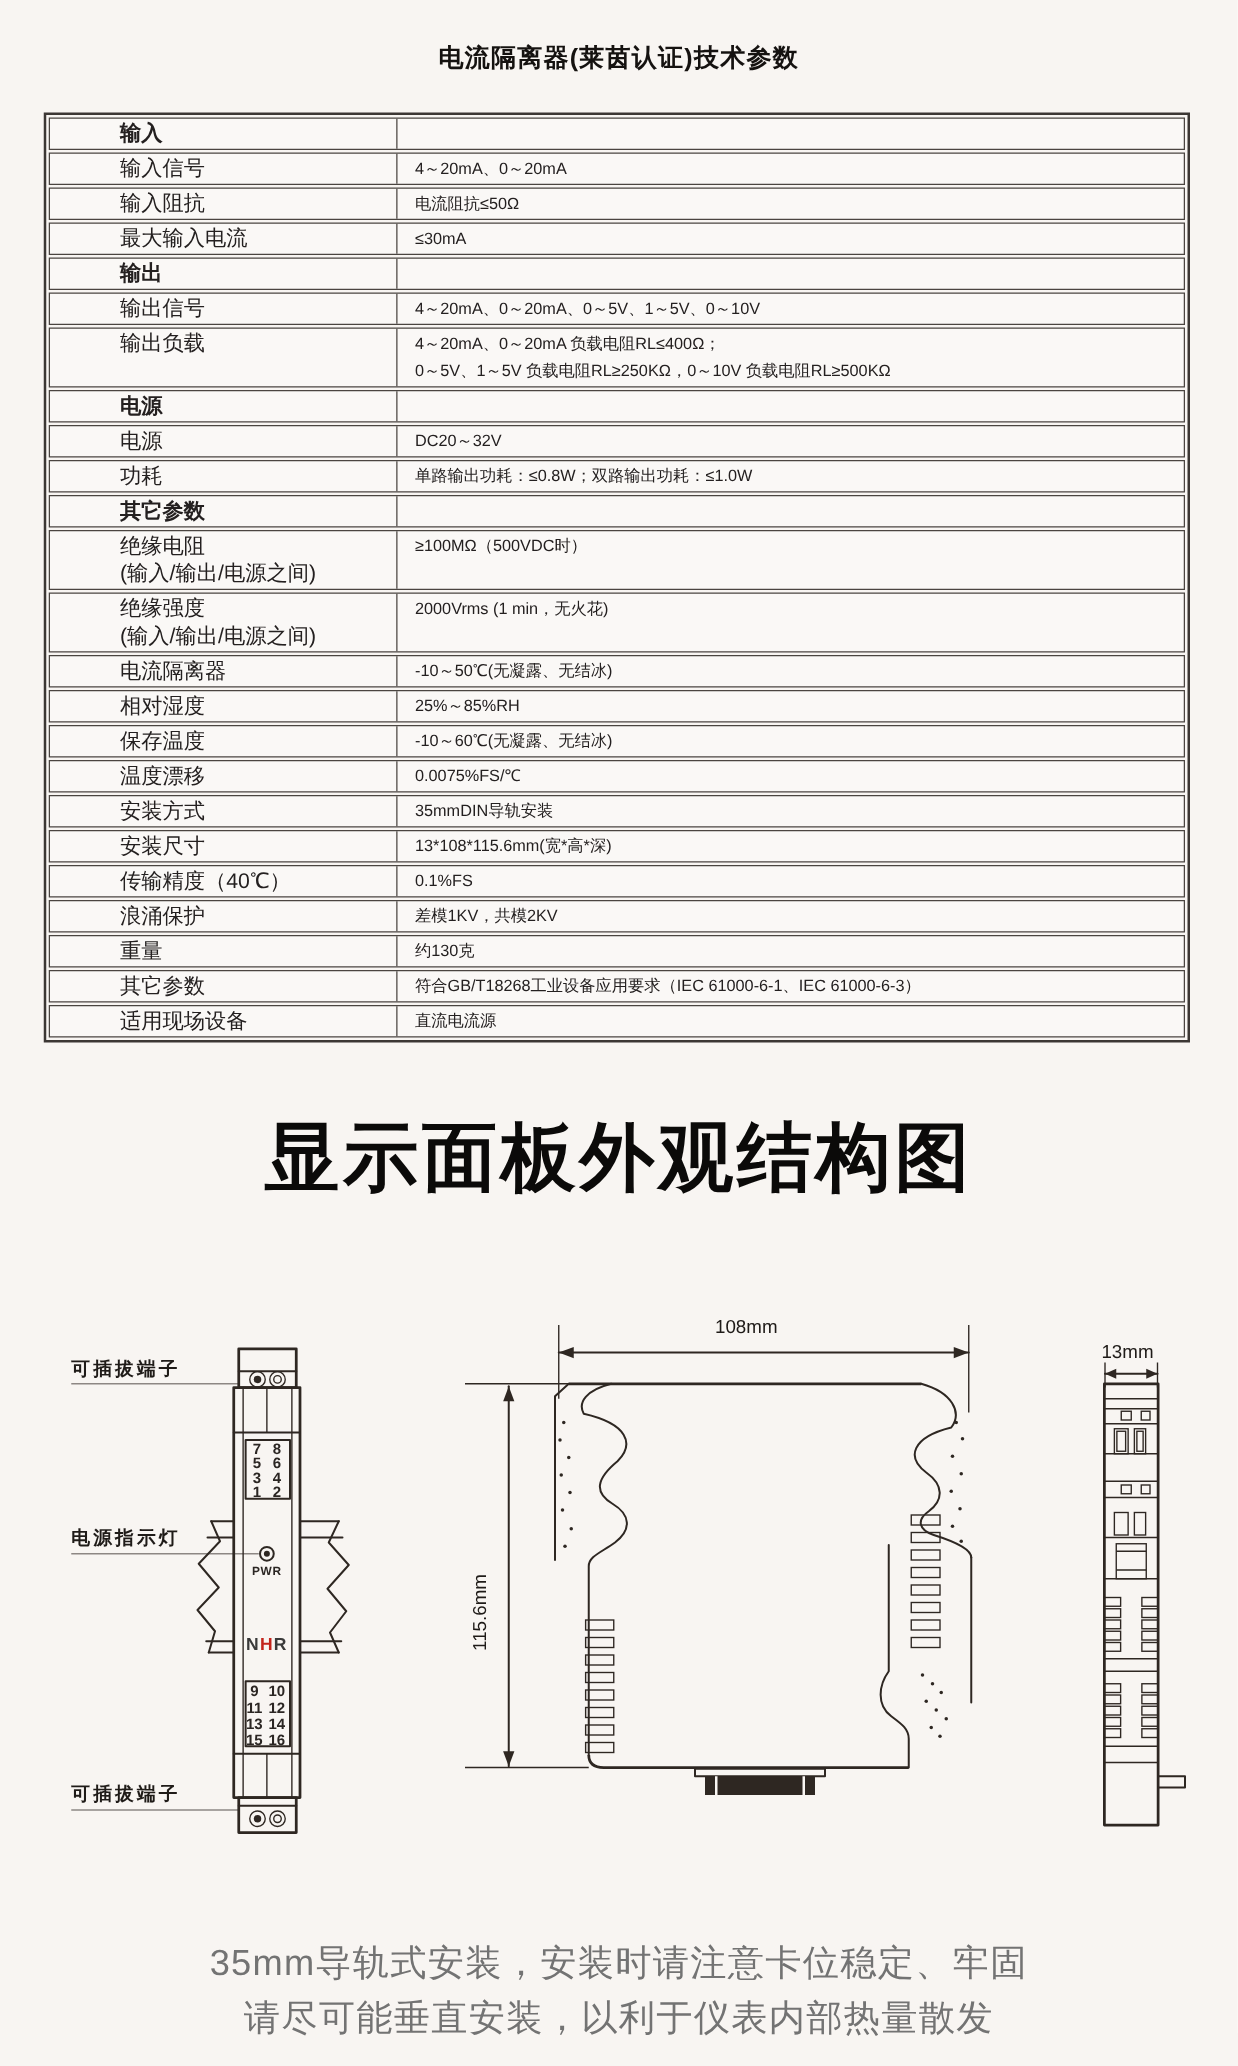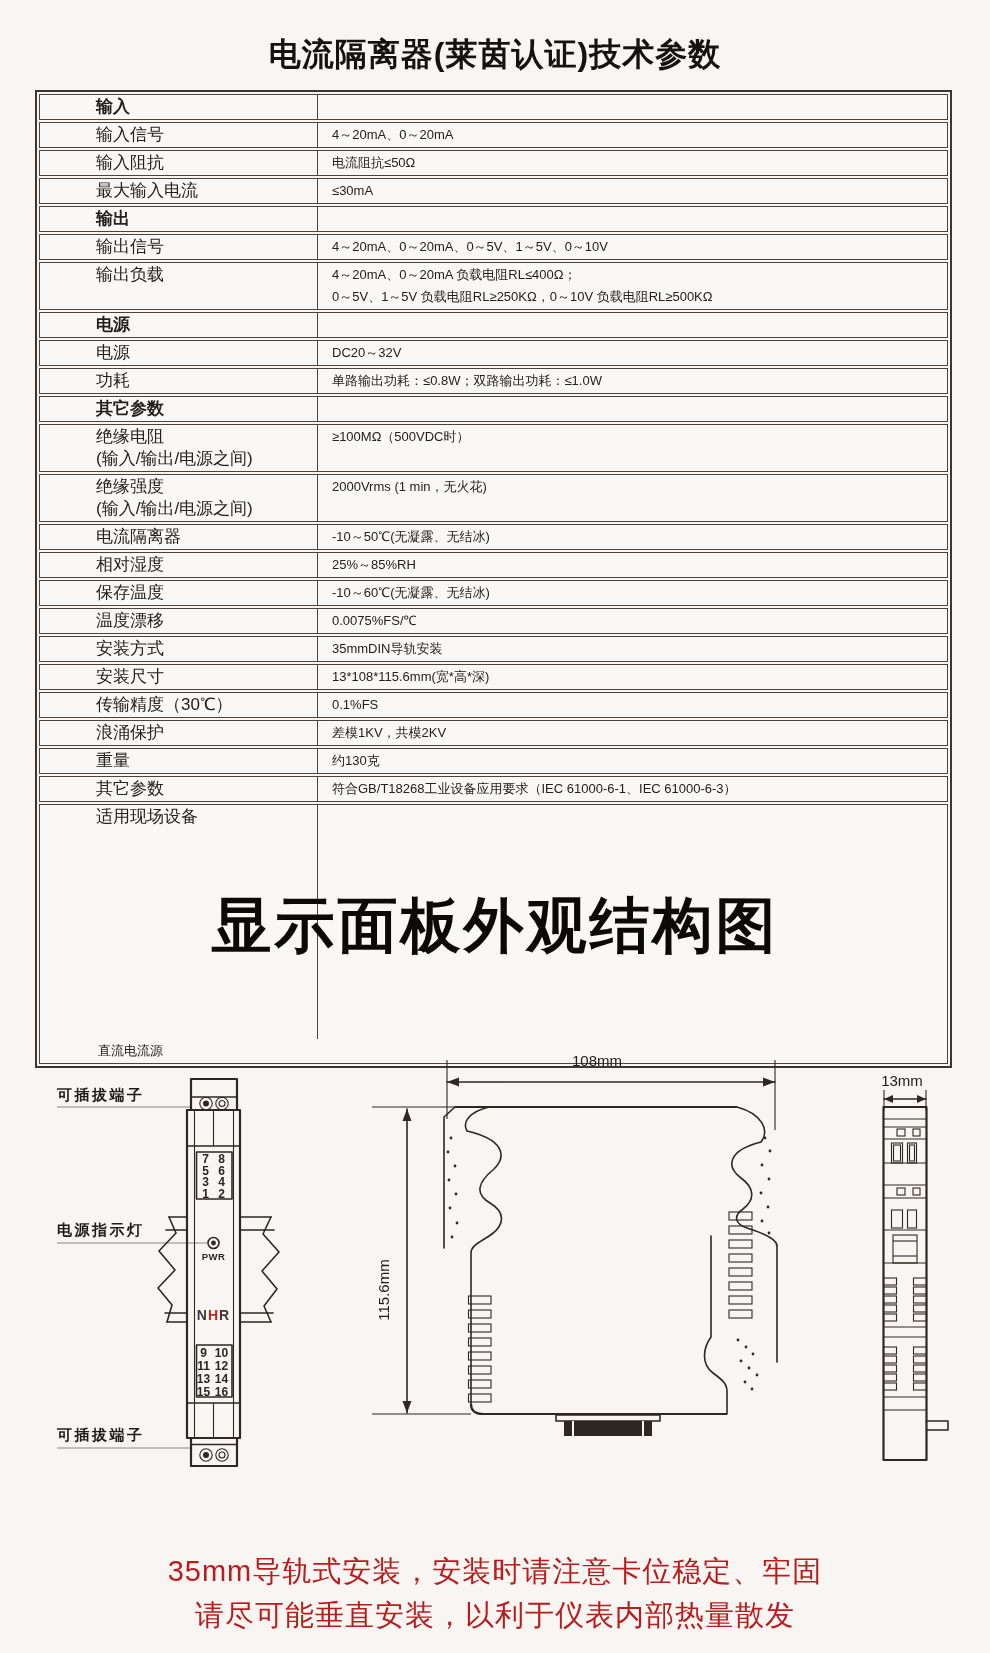--- a/index.html
+++ b/index.html
@@ -2,42 +2,42 @@
 <html><head>
 <meta charset="utf-8">
 <style>
   html,body{margin:0;padding:0;}
   .page{
     position:relative;width:990px;height:1653px;background:#f8f5f2;
     font-family:"Liberation Sans",sans-serif;color:#242020;overflow:hidden;
   }
   .title{
     position:absolute;top:33px;left:0;width:100%;text-align:center;
-    font-size:32px;font-weight:800;letter-spacing:1px;color:#151210;
+    font-size:20px;font-weight:800;letter-spacing:1px;color:#151210;
   }
   .spec{
     position:absolute;left:35px;top:90px;width:917px;
     border:2px solid #3c3734;padding:2px;box-sizing:border-box;
   }
   .t-row{display:flex;border:1px solid #4a4440;margin-bottom:2px;background:#faf8f6;padding-left:44px;}
-  .t-row:last-child{margin-bottom:0;flex-direction:column;}
+  .t-row:last-child{margin-bottom:0;}
   .t-row.section{font-weight:700;}
   .t-label{
     width:234px;flex:0 0 234px;border-right:1px solid #4a4440;
     padding:1px 0 1px 12px;font-size:17px;line-height:22px;box-sizing:border-box;
   }
   .t-value{flex:1;padding:1px 8px 1px 14px;font-size:13px;line-height:22px;}
   .sec-title{
     position:absolute;top:886px;left:0;width:100%;text-align:center;
     font-size:60px;font-weight:900;letter-spacing:3px;color:#0b0a09;
   }
   .diagram{position:absolute;left:0;top:990px;width:990px;height:490px;}
   .footer{
     position:absolute;top:1549px;left:0;width:100%;text-align:center;
-    font-size:29px;font-weight:500;line-height:44px;color:#b91c1c;letter-spacing:1px;
+    font-size:29px;font-weight:500;line-height:44px;color:#737373;letter-spacing:1px;
   }
   
   .ln{stroke:#2e2722;stroke-width:1.6;fill:none;stroke-linecap:round;stroke-linejoin:round;}
   .ln2{stroke:#2e2722;stroke-width:2.2;fill:none;stroke-linejoin:round;}
   .thin{stroke:#2e2722;stroke-width:1.1;fill:none;}
   .leader{stroke:#8d8784;stroke-width:1.2;fill:none;}
   .fillink{fill:#2e2722;stroke:none;}
   .dlabel{font:700 15px "Liberation Sans",sans-serif;fill:#1f1b18;letter-spacing:2.5px;}
   .dim{font:400 15px "Liberation Sans",sans-serif;fill:#1f1b18;}
   .tnum{font:700 12px "Liberation Sans",sans-serif;fill:#2b2623;}
@@ -202,21 +202,21 @@
       <div class="t-row">
         <div class="t-label">
           <div>安装尺寸</div>
         </div>
         <div class="t-value">
           <div>13*108*115.6mm(宽*高*深)</div>
         </div>
       </div>
       <div class="t-row">
         <div class="t-label">
-          <div>传输精度（30℃）</div>
+          <div>传输精度（40℃）</div>
         </div>
         <div class="t-value">
           <div>0.1%FS</div>
         </div>
       </div>
       <div class="t-row">
         <div class="t-label">
           <div>浪涌保护</div>
         </div>
         <div class="t-value">

